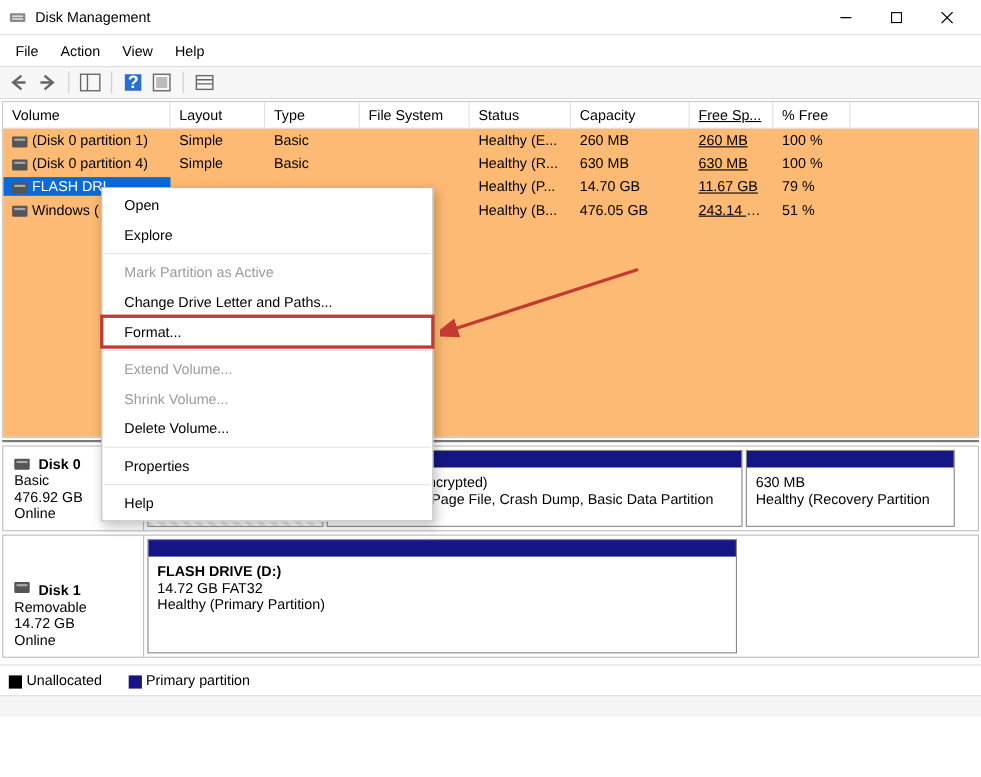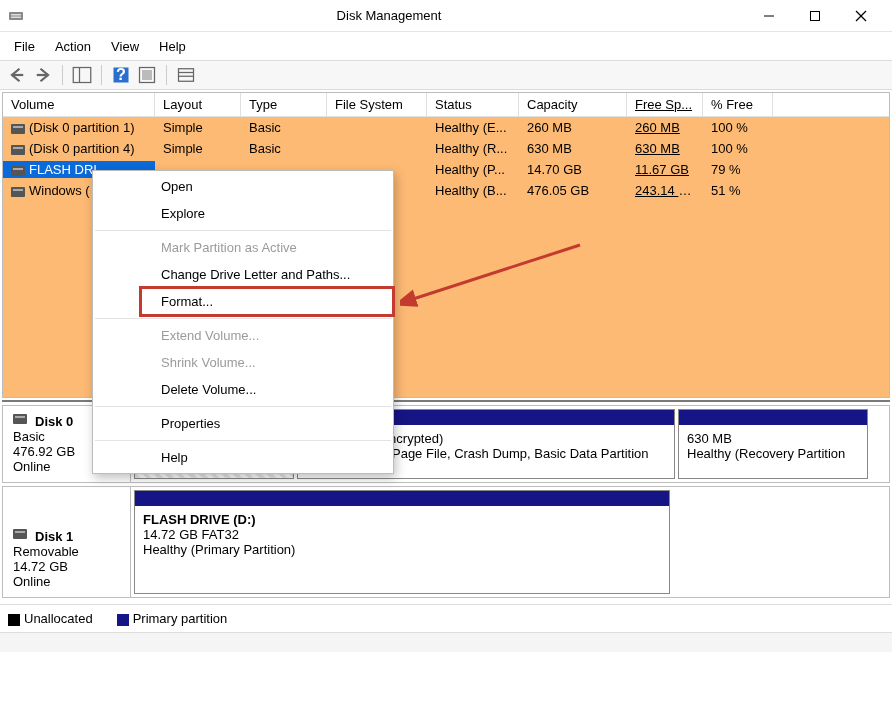--- a/index.html
+++ b/index.html
@@ -1,19 +1,19 @@
 <!DOCTYPE html>
 <html><head>
 <meta charset="utf-8">
 <style>
 * { box-sizing: border-box; margin: 0; padding: 0; font-family: "Segoe UI", Tahoma, sans-serif; font-size: 13px; }
 body { background: #fff; width: 892px; height: 706px; position: relative; overflow: hidden; }
 
 
-.titlebar { height: 32px; display: flex; align-items: center; padding: 0 8px; border-bottom: 1px solid #e5e5e5; text-align: center; }
+.titlebar { height: 32px; display: flex; align-items: center; padding: 0 8px; border-bottom: 1px solid #e5e5e5; }
 .titlebar .icon { width: 16px; height: 16px; margin-right: 8px; display: inline-flex; align-items: center; justify-content: center; }
 .titlebar .title { flex: 1; }
 .titlebar .winbtn { width: 46px; height: 32px; display: flex; align-items: center; justify-content: center; }
 .titlebar .winbtn svg { width: 12px; height: 12px; }
 
 
 .menubar { height: 28px; display: flex; align-items: center; padding: 0 4px; }
 .menubar .menuitem { padding: 4px 10px; }
 
 
@@ -35,21 +35,21 @@
 .col-fs { width: 100px; }
 .col-status { width: 92px; }
 .col-cap { width: 108px; }
 .col-free { width: 76px; text-decoration: underline; }
 .col-pct { width: 70px; }
 .disk-glyph { display:inline-block; width:14px; height:10px; background:#555; border-radius:1px; margin-right:4px; vertical-align:middle; position:relative; }
 .disk-glyph::after{content:"";position:absolute;top:2px;left:2px;right:2px;height:2px;background:#aaa;}
 
 
 .context-menu { position: absolute; left: 92px; top: 170px; width: 302px; background: #fff; border: 1px solid #bcbcbc; box-shadow: 2px 4px 10px rgba(0,0,0,0.25); z-index: 20; padding:2px 0;}
-.context-menu .cm-item { padding: 6px 20px; margin-left: 48px; }
+.context-menu .cm-item { padding: 6px 20px; }
 .context-menu .cm-item.disabled { color: #9b9b9b; }
 .context-menu .cm-sep { height: 1px; background: #e3e3e3; margin: 3px 2px; }
 .context-menu .cm-item.highlight { outline: 3px solid #c33b2f; outline-offset: -1px; }
 
 
 .arrow { position: absolute; left: 400px; top: 240px; z-index: 25; pointer-events: none; }
 
 
 .disk-area { border-top: 2px solid #7a7a7a; margin: 0 2px; }
 .disk-panel { display: flex; border: 1px solid #bdbdbd; margin-top: 3px; }
@@ -228,21 +228,21 @@
       <marker id="ah" markerWidth="10" markerHeight="10" refX="2" refY="3" orient="auto">
         <path d="M0,0 L0,6 L8,3 z" fill="#c33b2f"></path>
       </marker>
     </defs>
   <line x1="180" y1="5" x2="10" y2="60" stroke="#c33b2f" stroke-width="3" marker-end="url(#ah)"></line>
 </svg>
 
 <div class="disk-area">
   <div class="disk-panel">
     <div class="disk-info">
-      <div style="display:flex;align-items:flex-start;gap:4px;">
+      <div style="display:flex;align-items:center;gap:4px;">
           <span class="disk-glyph"></span>
           <span class="dname">Disk 0</span>
         </div>
       <div>Basic</div>
       <div>476.92 GB</div>
       <div>Online</div>
     </div>
     <div class="disk-parts" id="d0parts">
         <div class="part" style="width: 160px;">
           <div class="stripe"></div>

